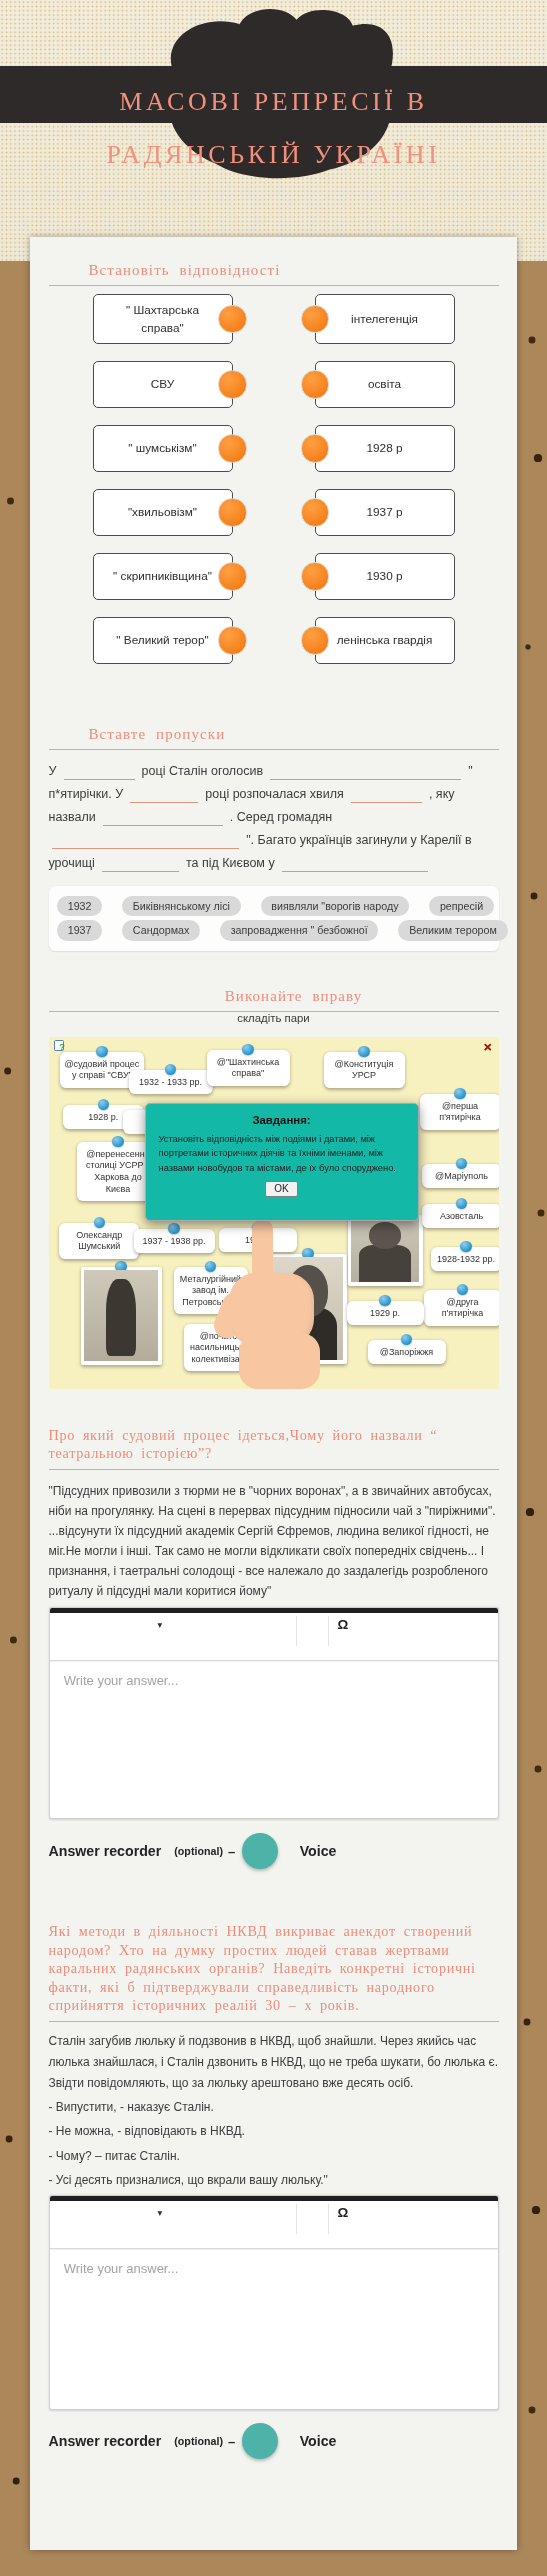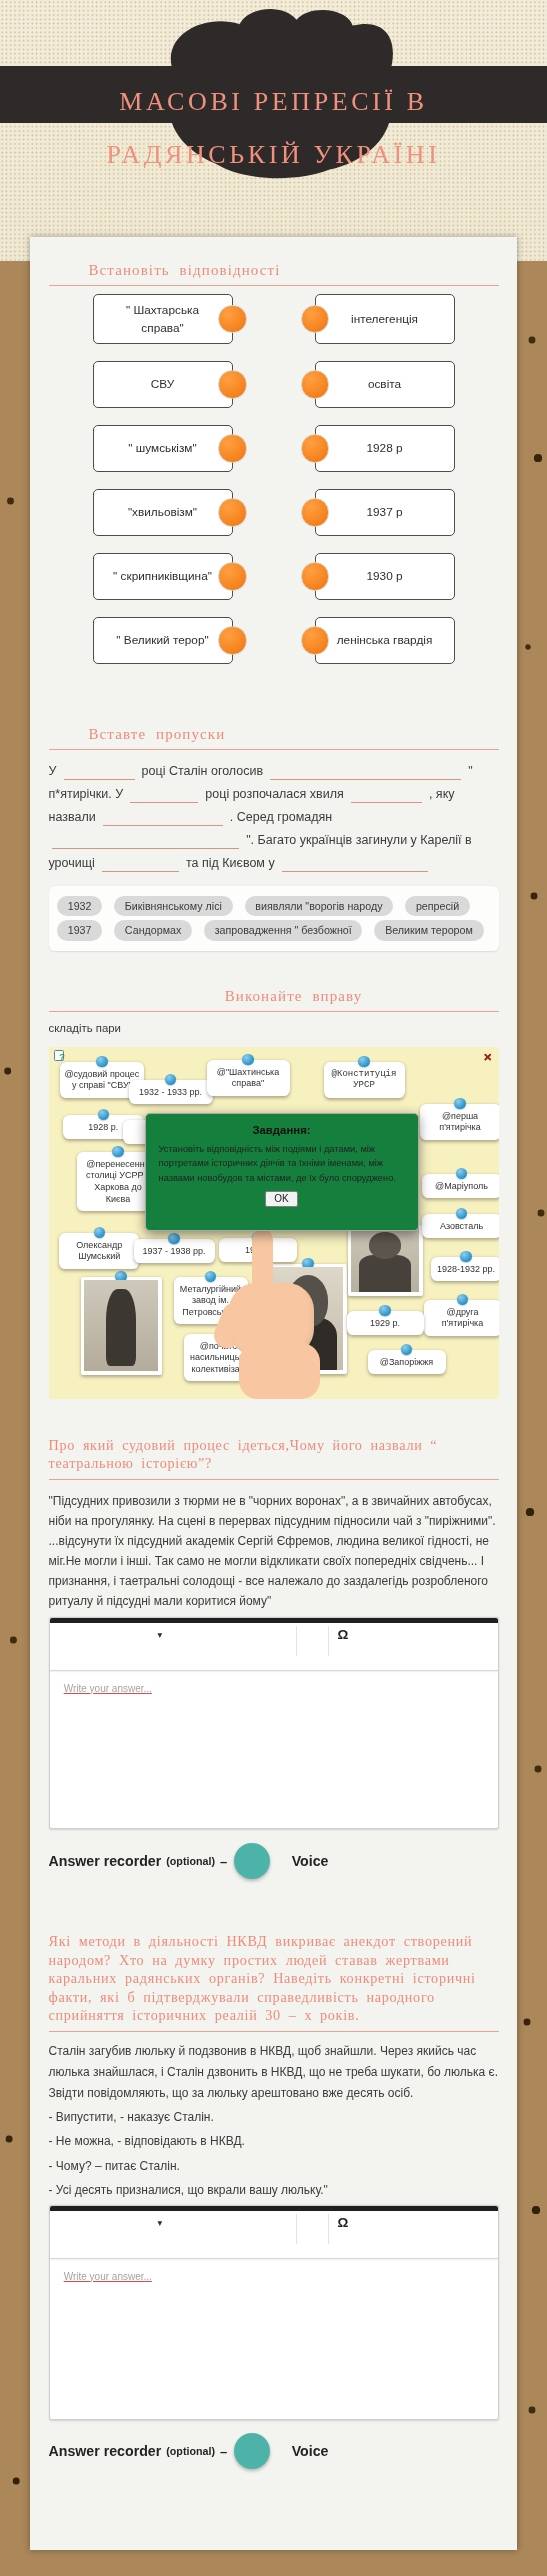--- a/index.html
+++ b/index.html
@@ -49,25 +49,25 @@
   .mcirc { position:absolute; top:50%; margin-top:-14.2px; width:28.5px; height:28.5px;
     border-radius:50%; border:1.4px solid #d8d3ca;
     background:radial-gradient(circle at 35% 30%, #ffa042, #f5811c 70%, #ea7410); }
   .mcirc.r { right:-15px; } .mcirc.l { left:-15px; }
   
   .cloze { margin-top:10px; font-size:12.5px; line-height:23px; color:#3c3c3c; }
   .blank { display:inline-block; height:15.7px; border-bottom:1.1px solid #dc947f;
     vertical-align:middle; margin:0 3.6px; }
   .bank { margin-top:10.7px; background:#fdfdfc; border-radius:6.4px; padding:6.4px 8.5px;
     box-shadow:0 0.7px 1.4px rgba(0,0,0,.09); }
-  .bankrow { display:flex; gap:12px; margin:3.6px 0; }
+  .bankrow { display:flex; gap:20px; margin:3.6px 0; }
   .chip { background:#d9d9d9; border-radius:12px; padding:4.3px 10.7px; font-size:10.7px;
     color:#3c3c3c; white-space:nowrap; }
   .h3m { margin-top:36px; }
-  .subtitle { margin-top:10px; text-align:left; font-size:11.4px; color:#3a3a3a; }
+  .subtitle { text-align:center; font-size:11.4px; color:#3a3a3a; }
   
   .app { position:relative; margin-top:13px; height:352px; background:#f7f0bf;
     border-radius:2.8px; overflow:hidden; }
   .acard { position:absolute; background:#fff; border-radius:6.4px;
     box-shadow:0 1.4px 3.6px rgba(0,0,0,.3); font-size:9px; line-height:1.3; color:#333;
     text-align:center; padding:7.1px 4.3px 5.7px; }
   .pin { position:absolute; top:-5.7px; left:50%; margin-left:-5.7px; width:11.4px; height:11.4px;
     border-radius:50%; box-shadow:0 0.7px 1.4px rgba(0,0,0,.3);
     background:radial-gradient(circle at 35% 30%, #8ecdee, #2e97cd 65%, #1d7fb4); }
   .photo { position:absolute; background:#fff; padding:3.6px; border-radius:2.1px;
@@ -80,21 +80,21 @@
   .img.bust-bald::after { content:""; position:absolute; left:22%; top:8%; width:56%;
     height:50%; border-radius:50% 50% 45% 45%; background:#55504a; }
   .img.bust-bald::before { content:""; position:absolute; left:8%; top:48%; width:84%;
     height:52%; border-radius:35% 35% 0 0; background:#2f2b27; }
   .img.bust-military { background:linear-gradient(#cbc6b8,#b6b0a0); }
   .img.bust-military::after { content:""; position:absolute; left:26%; top:6%; width:48%;
     height:42%; border-radius:48%; background:#5b554d; }
   .img.bust-military::before { content:""; position:absolute; left:12%; top:42%; width:76%;
     height:58%; border-radius:28% 28% 0 0; background:#46413a; }
   .dialog { position:absolute; left:96px; top:66px; width:274px; height:118px;
-    background:#15803d; border:0.7px solid #a9a9a9; border-radius:5px;
+    background:#14b8a6; border:0.7px solid #a9a9a9; border-radius:5px;
     box-shadow:0 3.6px 11.4px rgba(0,0,0,.45); z-index:5; text-align:center;
     padding:10px 13px 7.1px; }
   .dtitle { font-size:11.4px; font-weight:bold; color:#101010; margin-bottom:6.4px; }
   .dbody { font-size:9.3px; color:#222; text-align:left; line-height:1.55; }
   .okbtn { margin-top:5.7px; display:inline-block; border:0.7px solid #7e7e7e; background:#f2f2f2;
     border-radius:2.1px; padding:1.4px 8.5px; font-size:10px; color:#222; cursor:pointer; }
   .helpicon { position:absolute; left:5.7px; top:3.6px; width:12px; height:13.5px; z-index:3; }
   .helpicon .pg { position:absolute; left:0; top:0; width:10px; height:10.7px; background:#fdfdfd;
     border:1.4px solid #4d84c8; border-radius:1.4px; }
   .helpicon .qm { position:absolute; left:5px; top:2.1px; font-size:9.3px; font-weight:bold; color:#2f9e2f; }
@@ -121,29 +121,29 @@
   .editor2 { margin-top:4.3px; }
   .ebar { height:5.7px; background:#1f1f1f; border-radius:2.1px 2.1px 0 0; }
   .etool { position:relative; height:47px; }
   .ecaret { position:absolute; left:108px; top:5.7px; font-size:9.3px; color:#2c2c2c; cursor:pointer; }
   .ediv { position:absolute; top:2.1px; height:30px; width:0.7px; background:#e3e3e3; }
   .ed1 { left:246px; } .ed2 { left:278px; }
   .eomega { position:absolute; left:288px; top:3.6px; font-size:13.5px; font-weight:bold;
     color:#222; cursor:pointer; }
   .ehr { height:0.7px; background:#d9d9d9; box-shadow:0 0.7px 1.4px rgba(0,0,0,.1); }
   textarea.eta { display:block; width:100%; border:0; outline:none; resize:none;
-    padding:11.4px 14.2px; font-size:10px; color:#ef4444; font-family:"Liberation Sans", sans-serif;
-    background:transparent;text-decoration:underline; }
+    padding:11.4px 14.2px; font-size:13px; color:#7f1d1d; font-family:"Liberation Sans", sans-serif;
+    background:transparent; }
   textarea.eta::placeholder { color:#a3a3a3; }
   .eta1 { height:157px; } .eta2 { height:160px; }
   
   .recorder { display:flex; align-items:center; margin-top:14.2px; }
   .rec2 { margin-top:13px; }
   .rlabel { font-weight:bold; font-size:14.2px; color:#242424; }
-  .ropt { font-weight:bold; font-size:10.7px; color:#242424; margin-left:5px;text-align:center; }
+  .ropt { font-weight:bold; font-size:10.7px; color:#242424; margin-left:13px;text-align:center; }
   .rdash { font-weight:bold; font-size:13px; color:#242424; margin:0 7.1px 0 5px; }
   .rcirc { width:36px; height:36px; border-radius:50%; background:#4db3a8;
     box-shadow:0 2.1px 3.6px rgba(0,0,0,.25); cursor:pointer; }
   .rvoice { margin-left:21.4px; font-weight:bold; font-size:14.2px; color:#242424; }
   .mt86 { margin-top:61px; }
 </style>
 </head>
 <body>
 
 <div class="paper"></div>
@@ -261,21 +261,21 @@
           <span class="pin"></span>
           <div class="img bust-bald"></div>
         </div>
         <div class="photo" style="left: 299px; top: 178px; width: 75px; height: 71px;">
           <span class="pin"></span>
           <div class="img bust-military"></div>
         </div>
         <div class="acard" style="left: 11.4px; top: 15px; width: 84px;"><span class="pin"></span><span>@судовий процес у справі "СВУ"</span></div>
         <div class="acard" style="left: 80px; top: 33px; width: 84px;"><span class="pin"></span><span>1932 - 1933 рр.</span></div>
         <div class="acard" style="left: 158px; top: 13px; width: 83px;"><span class="pin"></span><span>@"Шахтинська справа"</span></div>
-        <div class="acard" style="left: 275px; top: 15px; width: 81px; font-family: Liberation Mono, monospace;"><span class="pin"></span><span>@Конституція УРСР</span></div>
+        <div class="acard" style="left: 275px; top: 15px; width: 81px;"><span class="pin"></span><span>@Конституція УРСР</span></div>
         <div class="acard" style="left: 14.2px; top: 68px; width: 81px;"><span class="pin"></span><span>1928 р.</span></div>
         <div class="acard" style="left: 74px; top: 73px; width: 66px;"><span class="pin"></span><span>Ста</span></div>
         <div class="acard" style="left: 371px; top: 57px; width: 81px;"><span class="pin"></span><span>@перша п'ятирічка</span></div>
         <div class="acard" style="left: 28px; top: 105px; width: 83px; border-radius: 6px;"><span class="pin"></span><span>@перенесення столиці УСРР з Харкова до Києва</span></div>
         <div class="acard" style="left: 373px; top: 127px; width: 80px;"><span class="pin"></span><span>@Маріуполь</span></div>
         <div class="acard" style="left: 10.7px; top: 186px; width: 80px;"><span class="pin"></span><span>Олександр Шумський</span></div>
         <div class="acard" style="left: 85px; top: 192px; width: 81px;"><span class="pin"></span><span>1937 - 1938 рр.</span></div>
         <div class="acard" style="left: 170px; top: 191px; width: 78px;"><span class="pin"></span><span>19.. р.</span></div>
         <div class="acard" style="left: 373px; top: 167px; width: 80px;"><span class="pin"></span><span>Азовсталь</span></div>
         <div class="acard" style="left: 382px; top: 210px; width: 71px;"><span class="pin"></span><span>1928-1932 рр.</span></div>

